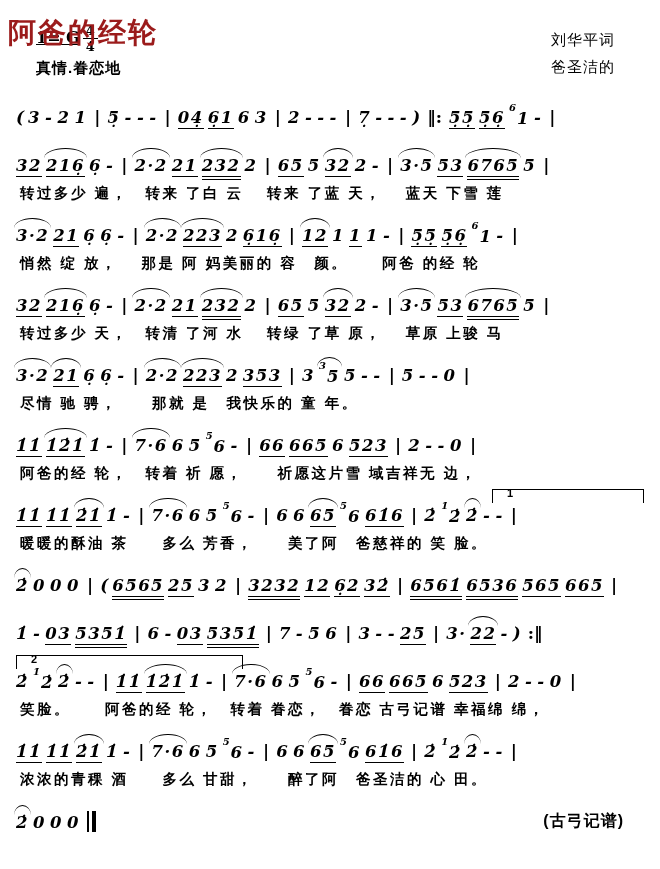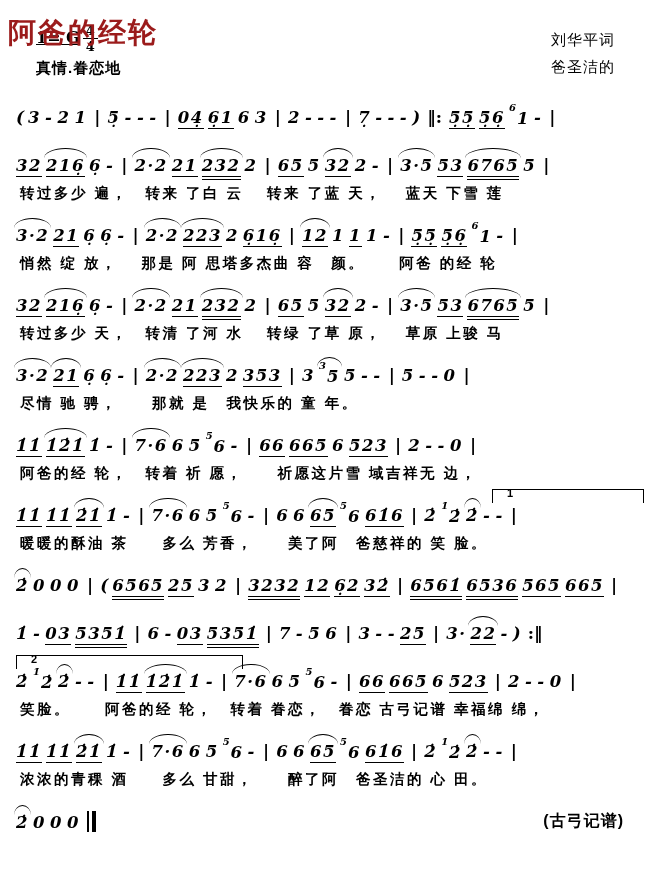--- a/index.html
+++ b/index.html
@@ -61,21 +61,21 @@
 <div class="score">
     <div class="line">
       <div class="notes-row"><span class="paren">(</span><span class="tk">3</span><span class="tk">-</span><span class="tk">2</span><span class="tk">1</span><span class="bar">|</span><span class="tk">5̣</span><span class="tk">-</span><span class="tk">-</span><span class="tk">-</span><span class="bar">|</span><span class="tk u1">04̣</span><span class="tk u1">6̣1</span><span class="tk">6</span><span class="tk">3</span><span class="bar">|</span><span class="tk">2</span><span class="tk">-</span><span class="tk">-</span><span class="tk">-</span><span class="bar">|</span><span class="tk">7̣</span><span class="tk">-</span><span class="tk">-</span><span class="tk">-</span><span class="paren">)</span><span class="bar">‖:</span><span class="tk u1">5̣5̣</span><span class="tk u1">5̣6̣</span><span class="tk"><sup class="gr">6</sup>1</span><span class="tk">-</span><span class="bar">|</span></div>
     </div>
     <div class="line">
       <div class="notes-row"><span class="tk u1">32</span><span class="tk u1 arc">216̣</span><span class="tk">6̣</span><span class="tk">-</span><span class="bar">|</span><span class="tk arc">2·2</span><span class="tk u1">21</span><span class="tk u2 arc">232</span><span class="tk">2</span><span class="bar">|</span><span class="tk u1">65</span><span class="tk">5</span><span class="tk u1 arc">32</span><span class="tk">2</span><span class="tk">-</span><span class="bar">|</span><span class="tk arc">3·5</span><span class="tk u1">53</span><span class="tk u2 arc">6765</span><span class="tk">5</span><span class="bar">|</span></div>
       <div class="lyr-row" style="padding-left: 6px;">转过多少 遍，　转来 了白 云　 转来 了蓝 天，　 蓝天 下雪 莲</div>
     </div>
     <div class="line">
       <div class="notes-row"><span class="tk arc">3·2</span><span class="tk u1">21</span><span class="tk">6̣</span><span class="tk">6̣</span><span class="tk">-</span><span class="bar">|</span><span class="tk arc">2·2</span><span class="tk u1 arc">223</span><span class="tk">2</span><span class="tk u1">6̣16̣</span><span class="bar">|</span><span class="tk u1 arc">12</span><span class="tk">1</span><span class="tk u1">1</span><span class="tk">1</span><span class="tk">-</span><span class="bar">|</span><span class="tk u1">5̣5̣</span><span class="tk u1">5̣6̣</span><span class="tk"><sup class="gr">6</sup>1</span><span class="tk">-</span><span class="bar">|</span></div>
-      <div class="lyr-row" style="padding-left: 6px;">悄然 绽 放，　 那是 阿 思塔多杰曲 容　颜。　　阿爸 的经 轮</div>
+      <div class="lyr-row" style="padding-left: 6px;">悄然 绽 放，　 那是 阿 妈美丽的 容　颜。　　阿爸 的经 轮</div>
     </div>
     <div class="line">
       <div class="notes-row"><span class="tk u1">32</span><span class="tk u1 arc">216̣</span><span class="tk">6̣</span><span class="tk">-</span><span class="bar">|</span><span class="tk arc">2·2</span><span class="tk u1">21</span><span class="tk u2 arc">232</span><span class="tk">2</span><span class="bar">|</span><span class="tk u1">65</span><span class="tk">5</span><span class="tk u1 arc">32</span><span class="tk">2</span><span class="tk">-</span><span class="bar">|</span><span class="tk arc">3·5</span><span class="tk u1">53</span><span class="tk u2 arc">6765</span><span class="tk">5</span><span class="bar">|</span></div>
       <div class="lyr-row" style="padding-left: 6px;">转过多少 天，　转清 了河 水　 转绿 了草 原，　 草原 上骏 马</div>
     </div>
     <div class="line">
       <div class="notes-row"><span class="tk arc">3·2</span><span class="tk u1 arc">21</span><span class="tk">6̣</span><span class="tk">6̣</span><span class="tk">-</span><span class="bar">|</span><span class="tk arc">2·2</span><span class="tk u1 arc">223</span><span class="tk">2</span><span class="tk u1">353</span><span class="bar">|</span><span class="tk">3</span><span class="tk arc"><sup class="gr">3</sup>5</span><span class="tk">5</span><span class="tk">-</span><span class="tk">-</span><span class="bar">|</span><span class="tk">5</span><span class="tk">-</span><span class="tk">-</span><span class="tk">0</span><span class="bar">|</span></div>
       <div class="lyr-row" style="padding-left: 6px;">尽情 驰 骋，　　那就 是　我快乐的 童 年。</div>
     </div>
     <div class="line">

